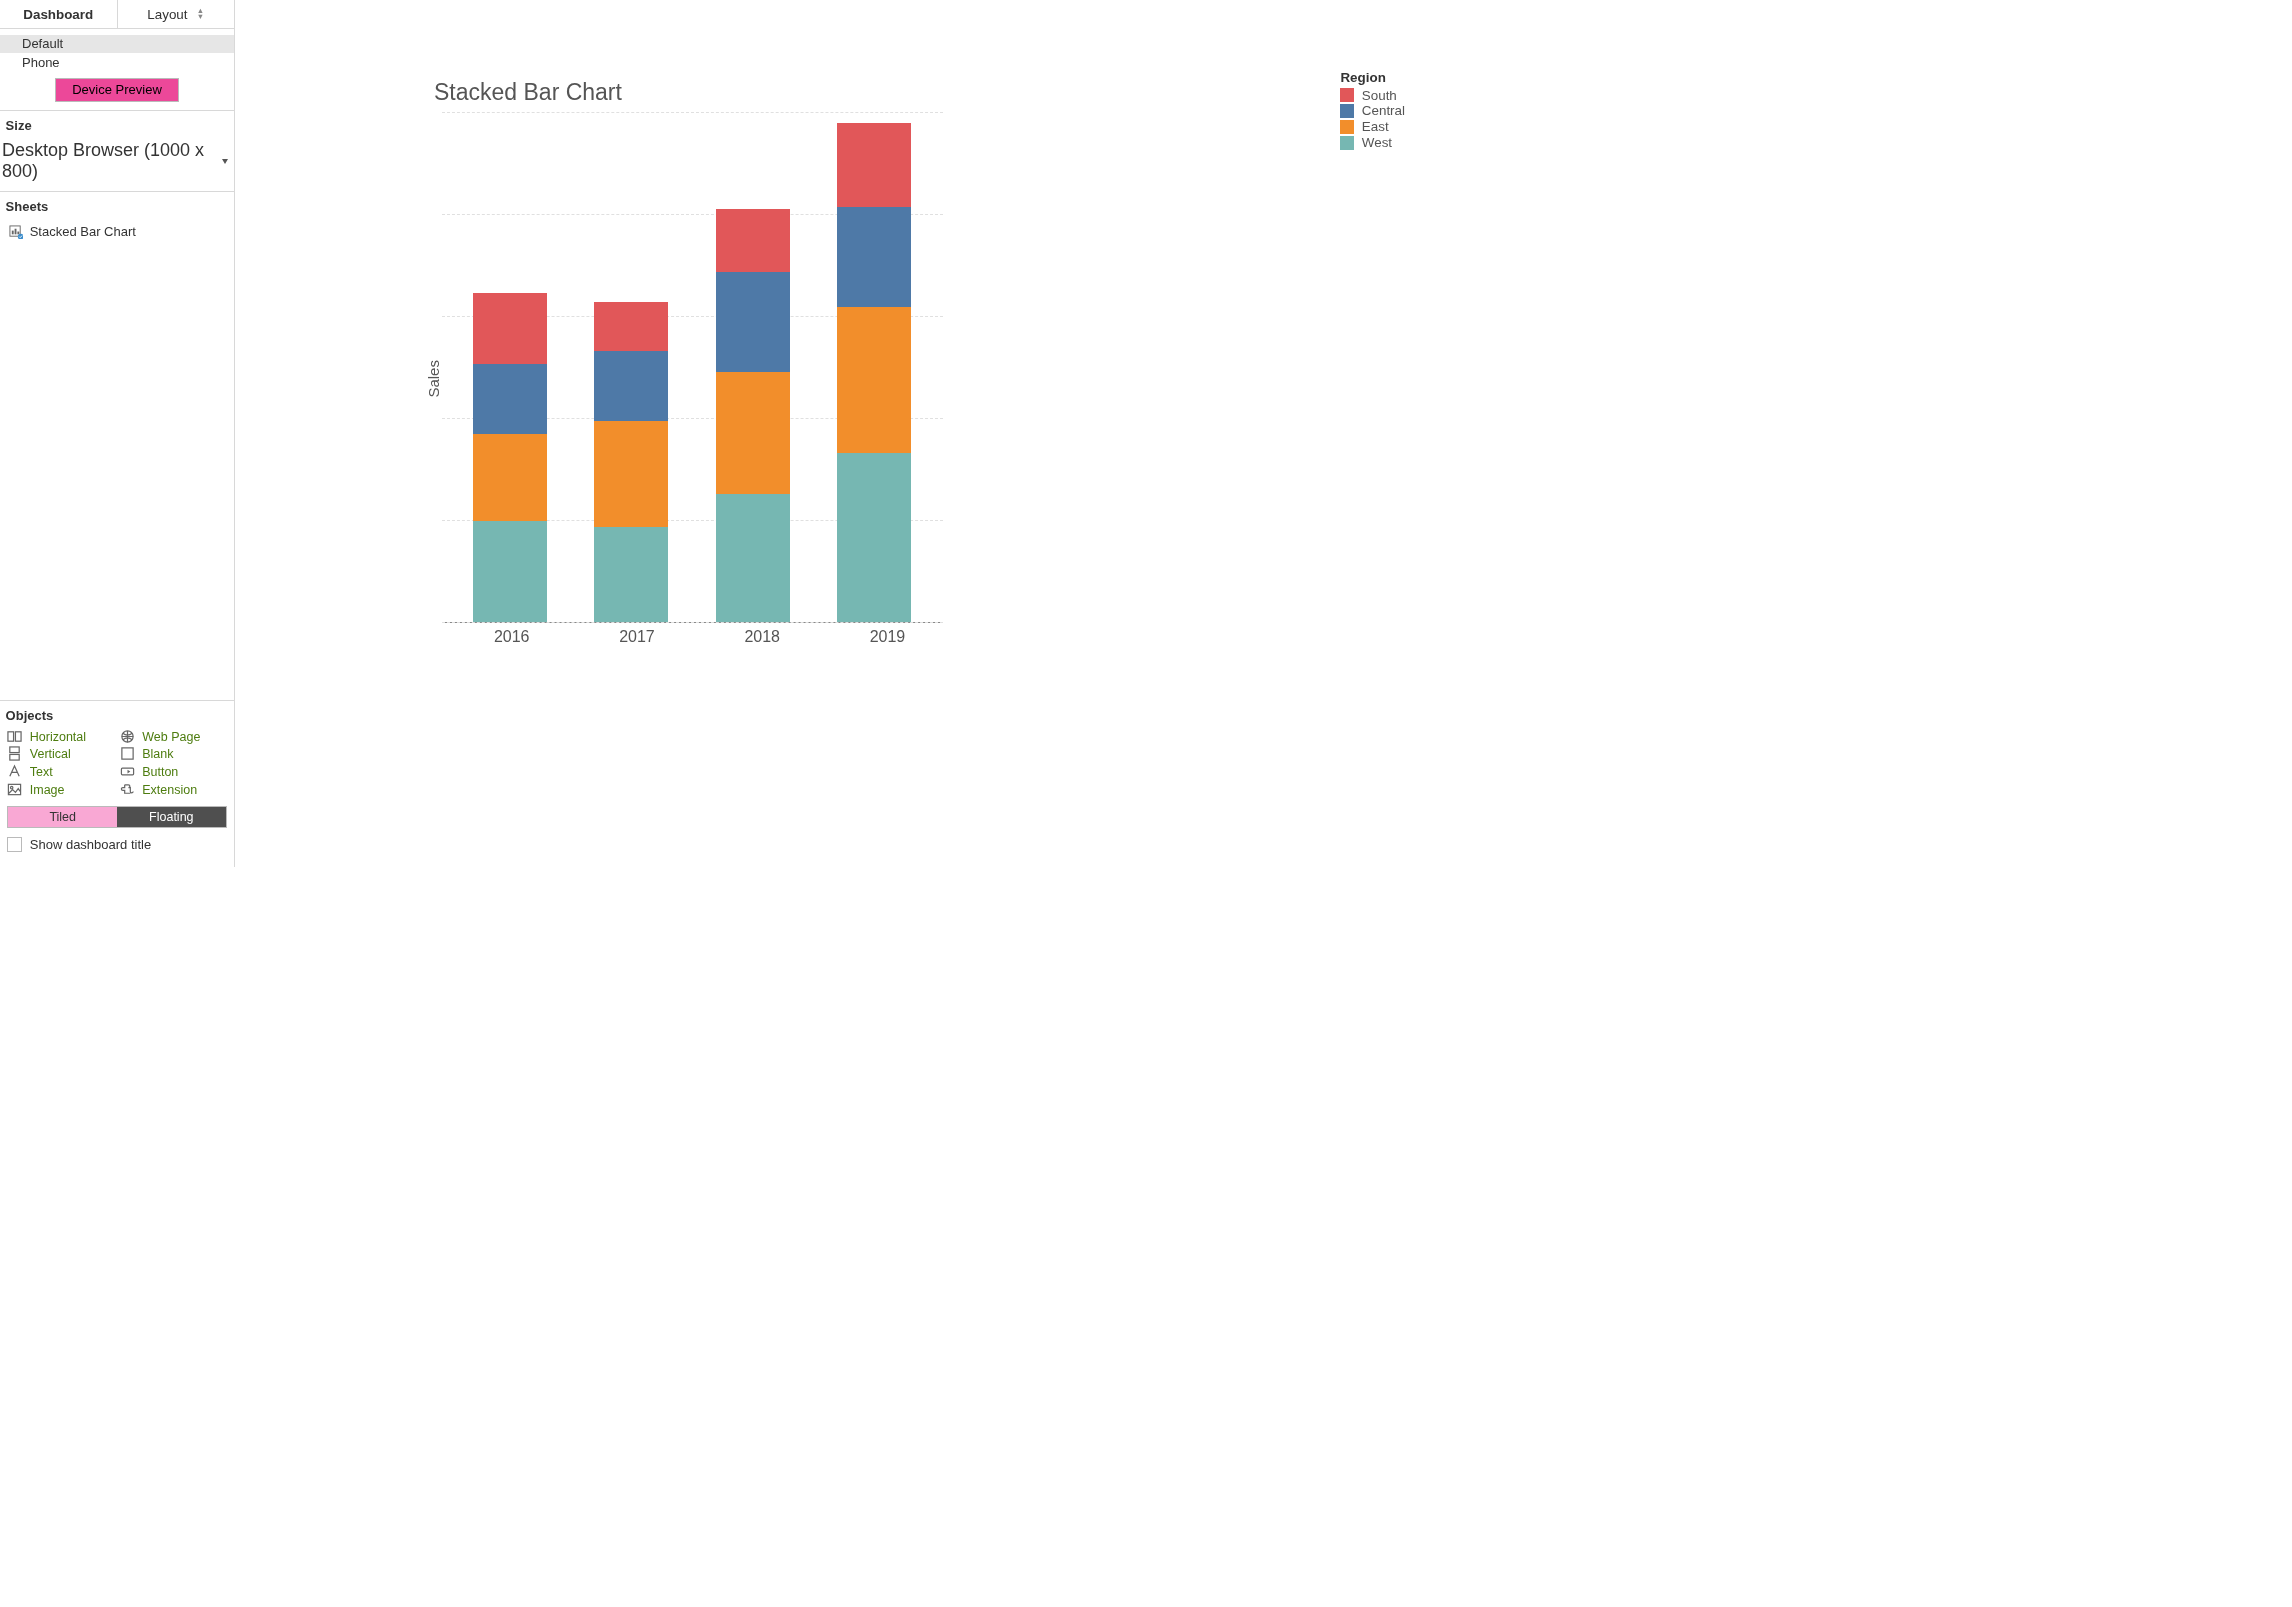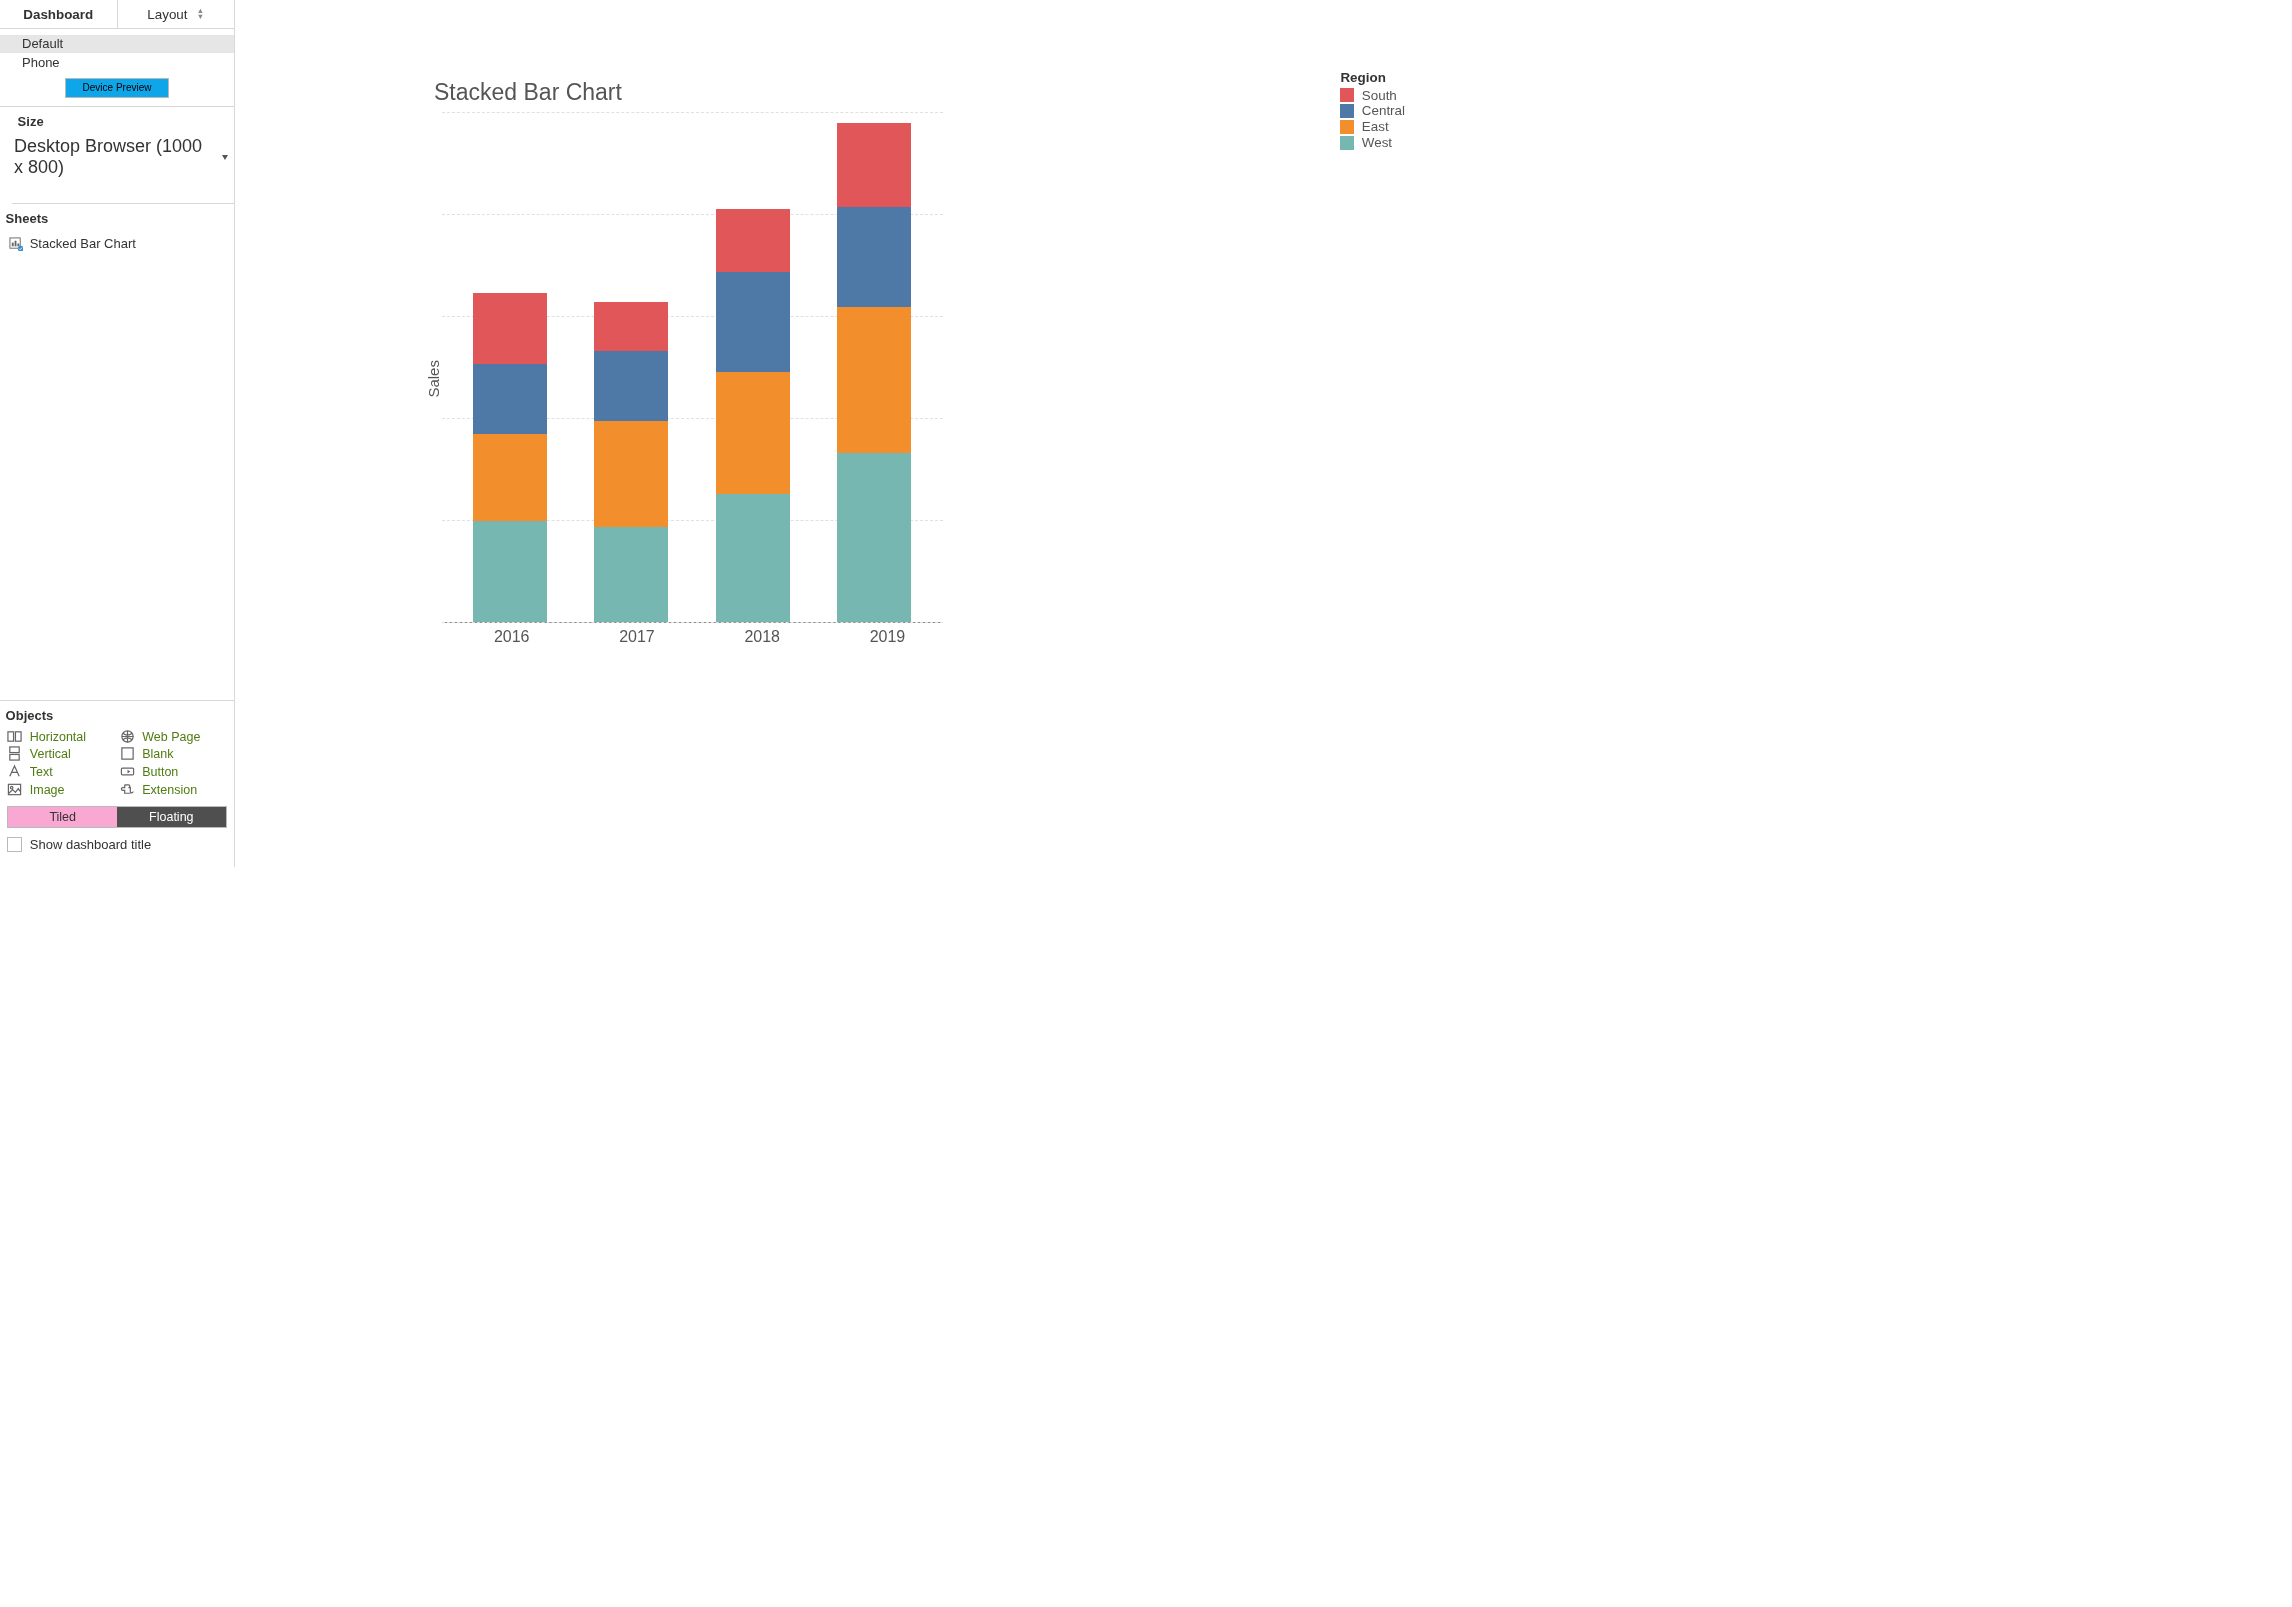--- a/index.html
+++ b/index.html
@@ -22,25 +22,25 @@
   .tab{flex:1;display:flex;align-items:center;justify-content:center;font-size:13.4px;cursor:pointer;position:relative;text-align:center;}
   .tab.active{font-weight:700;}
   .tab:not(:first-child){border-left:0.9px solid var(--border);}
   .updown{display:flex;flex-direction:column;font-size:7.4px;line-height:6.5px;color:#888;margin-left:9.3px;}
 
   
   .dev-list{padding:5.6px 0 7.4px 0;border-bottom:0.9px solid var(--border);}
   .dev-item{padding:1.9px 0 1.9px 22px;font-size:13px;cursor:pointer;}
   .dev-item.sel{background:var(--hdr-sel);}
   .dev-preview-row{display:flex;justify-content:center;margin-top:5.6px;}
-  .btn-outline{border:0.9px solid var(--border-dk);background:#0ea5e9;padding:3.7px 16.7px;font-size:10px;cursor:pointer;}
+  .btn-outline{border:0.9px solid var(--border-dk);background:#ec4899;padding:3.7px 16.7px;font-size:13px;cursor:pointer;}
 
   
   .section-hdr{padding:7.4px 5.6px 5.6px 5.6px;font-weight:700;font-size:13px;}
-  .size-sec{border-bottom:0.9px solid var(--border);padding-bottom:21px;margin-left:12px;}
+  .size-sec{border-bottom:0.9px solid var(--border);padding-bottom:5px;}
   .size-sel{display:flex;align-items:center;gap:5.6px;padding:1.9px 5.6px 3.7px 1.9px;font-size:18px;cursor:pointer;}
   .tri{display:inline-block;width:0;height:0;border-left:3.7px solid transparent;border-right:3.7px solid transparent;border-top:5.6px solid #555;margin-left:3.7px;}
 
   
   .sheets-sec{flex:1;border-bottom:0.9px solid var(--border);}
   .sheet-row{display:flex;align-items:center;gap:7.4px;padding:3.7px 5.6px 3.7px 9.3px;font-size:13px;cursor:pointer;}
   .sheet-icon{width:13px;height:13px;position:relative;}
   .sheet-icon svg{display:block;}
 
   

